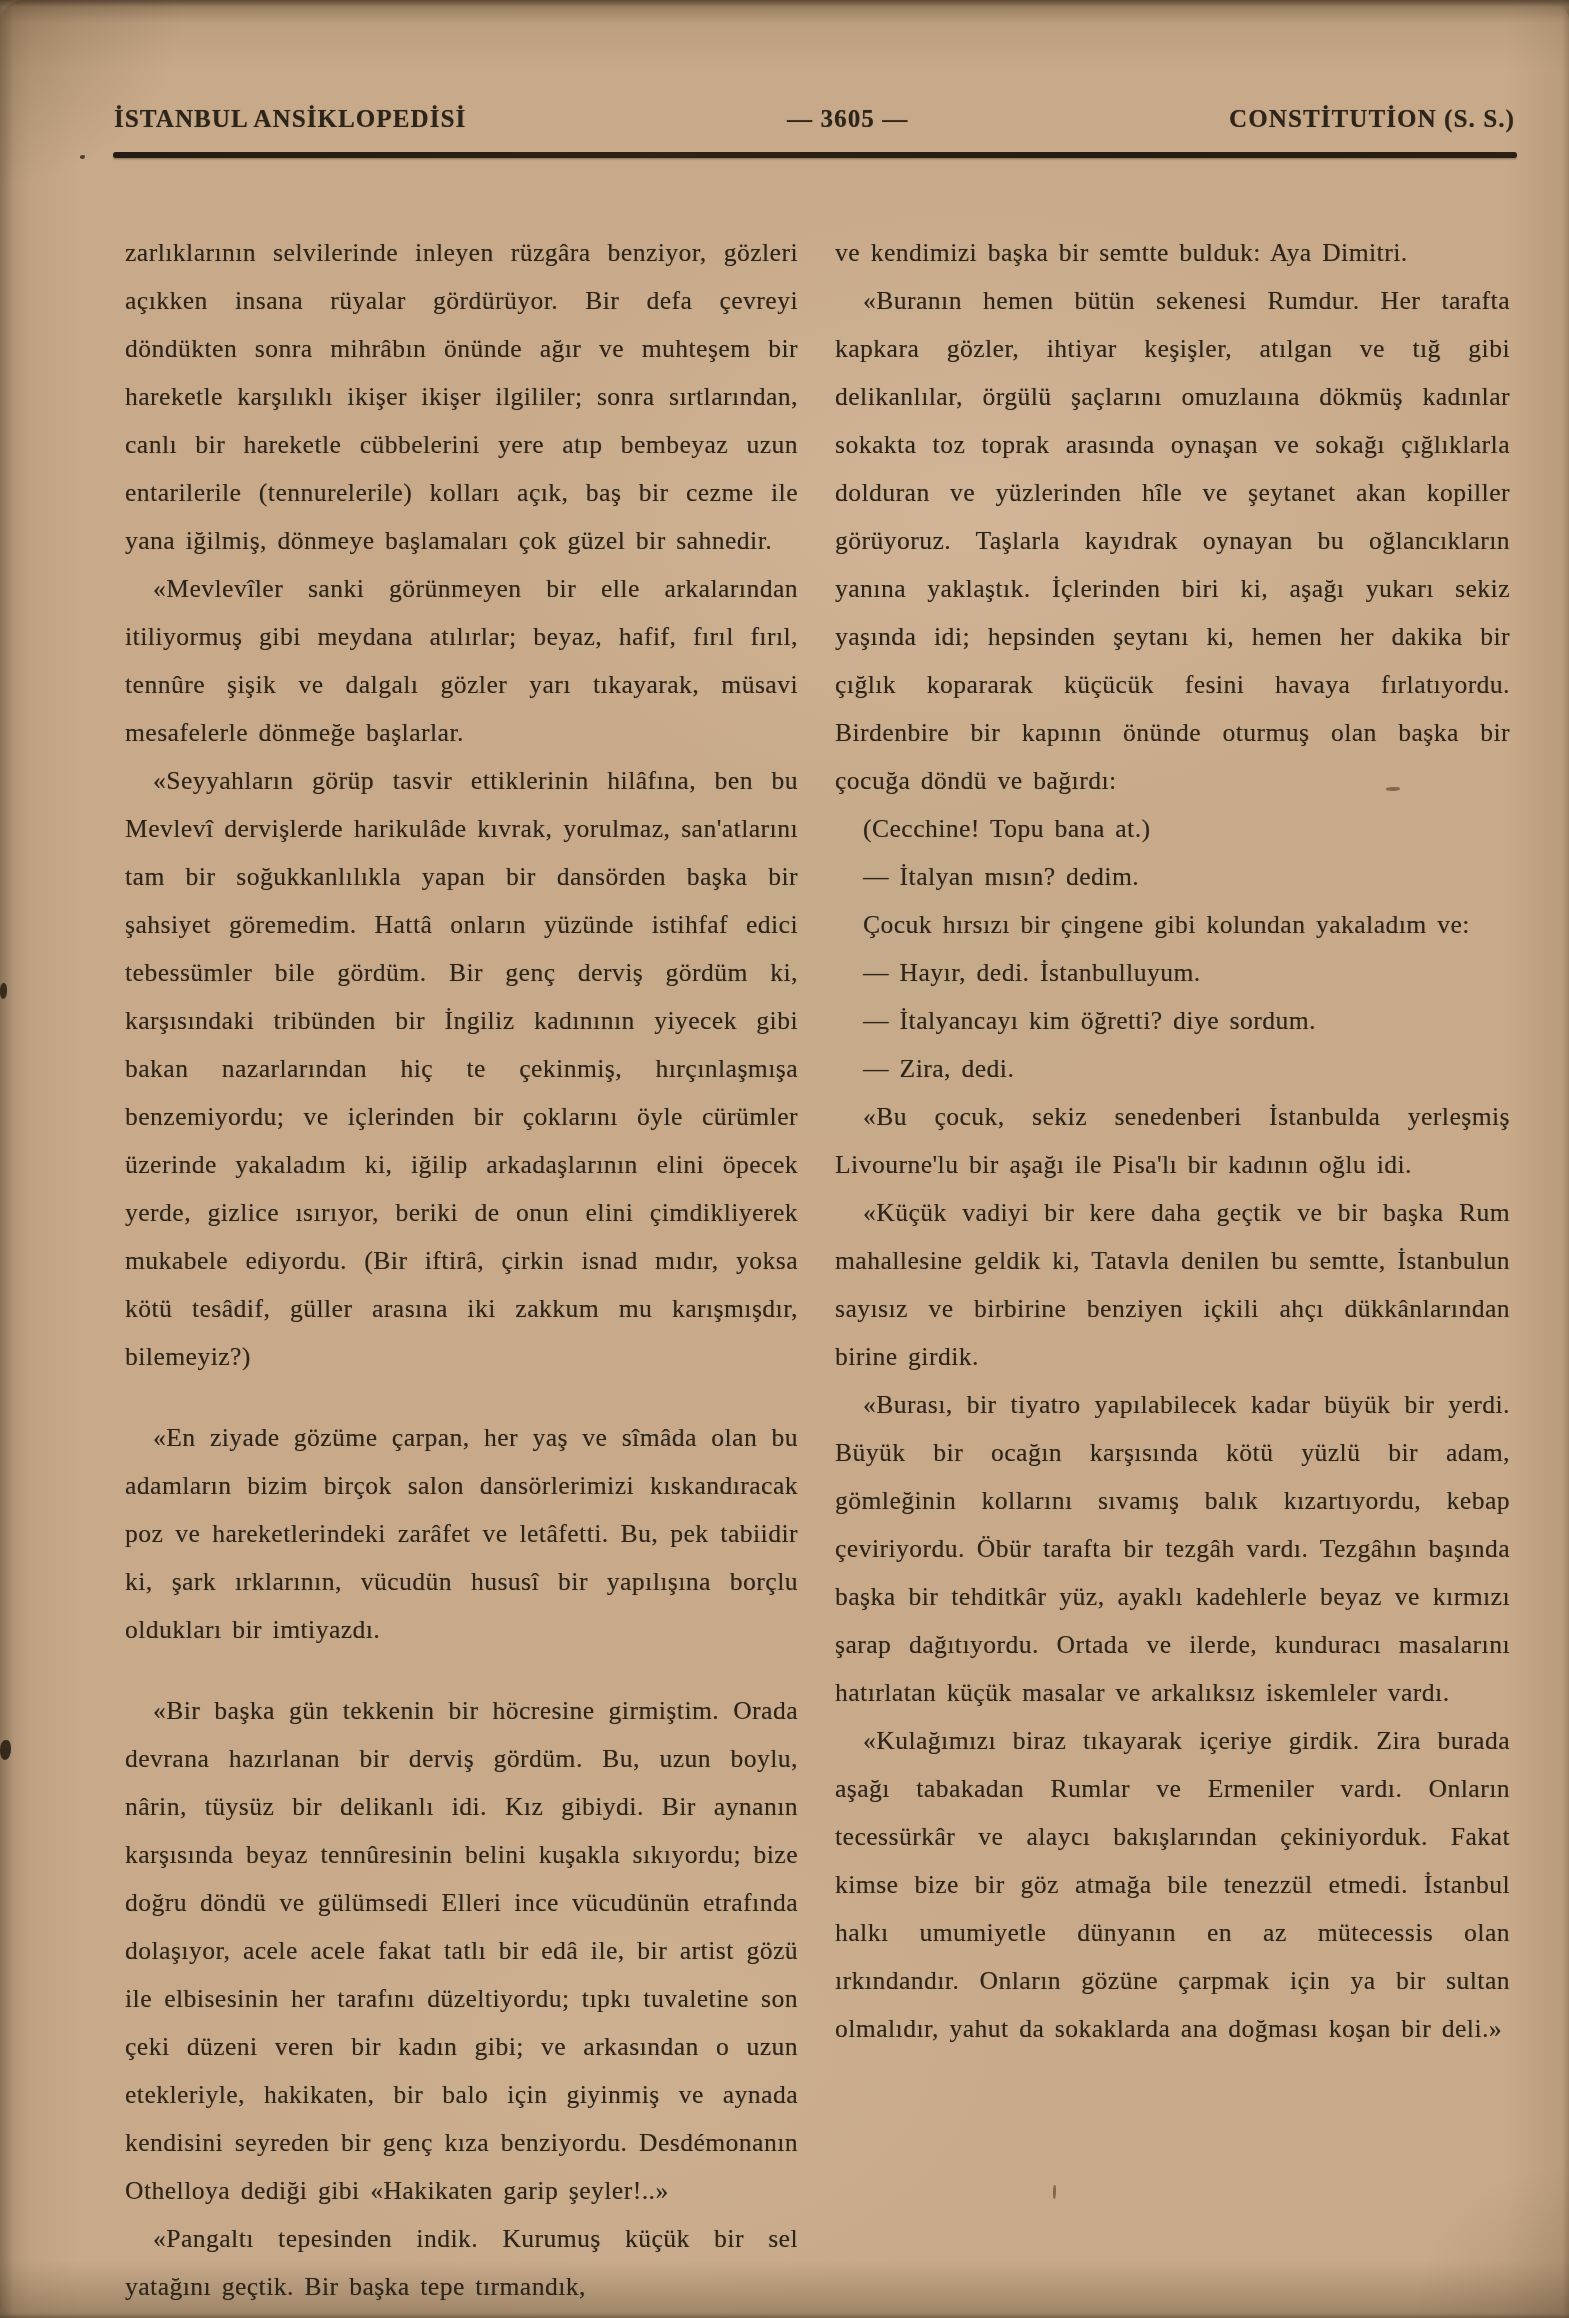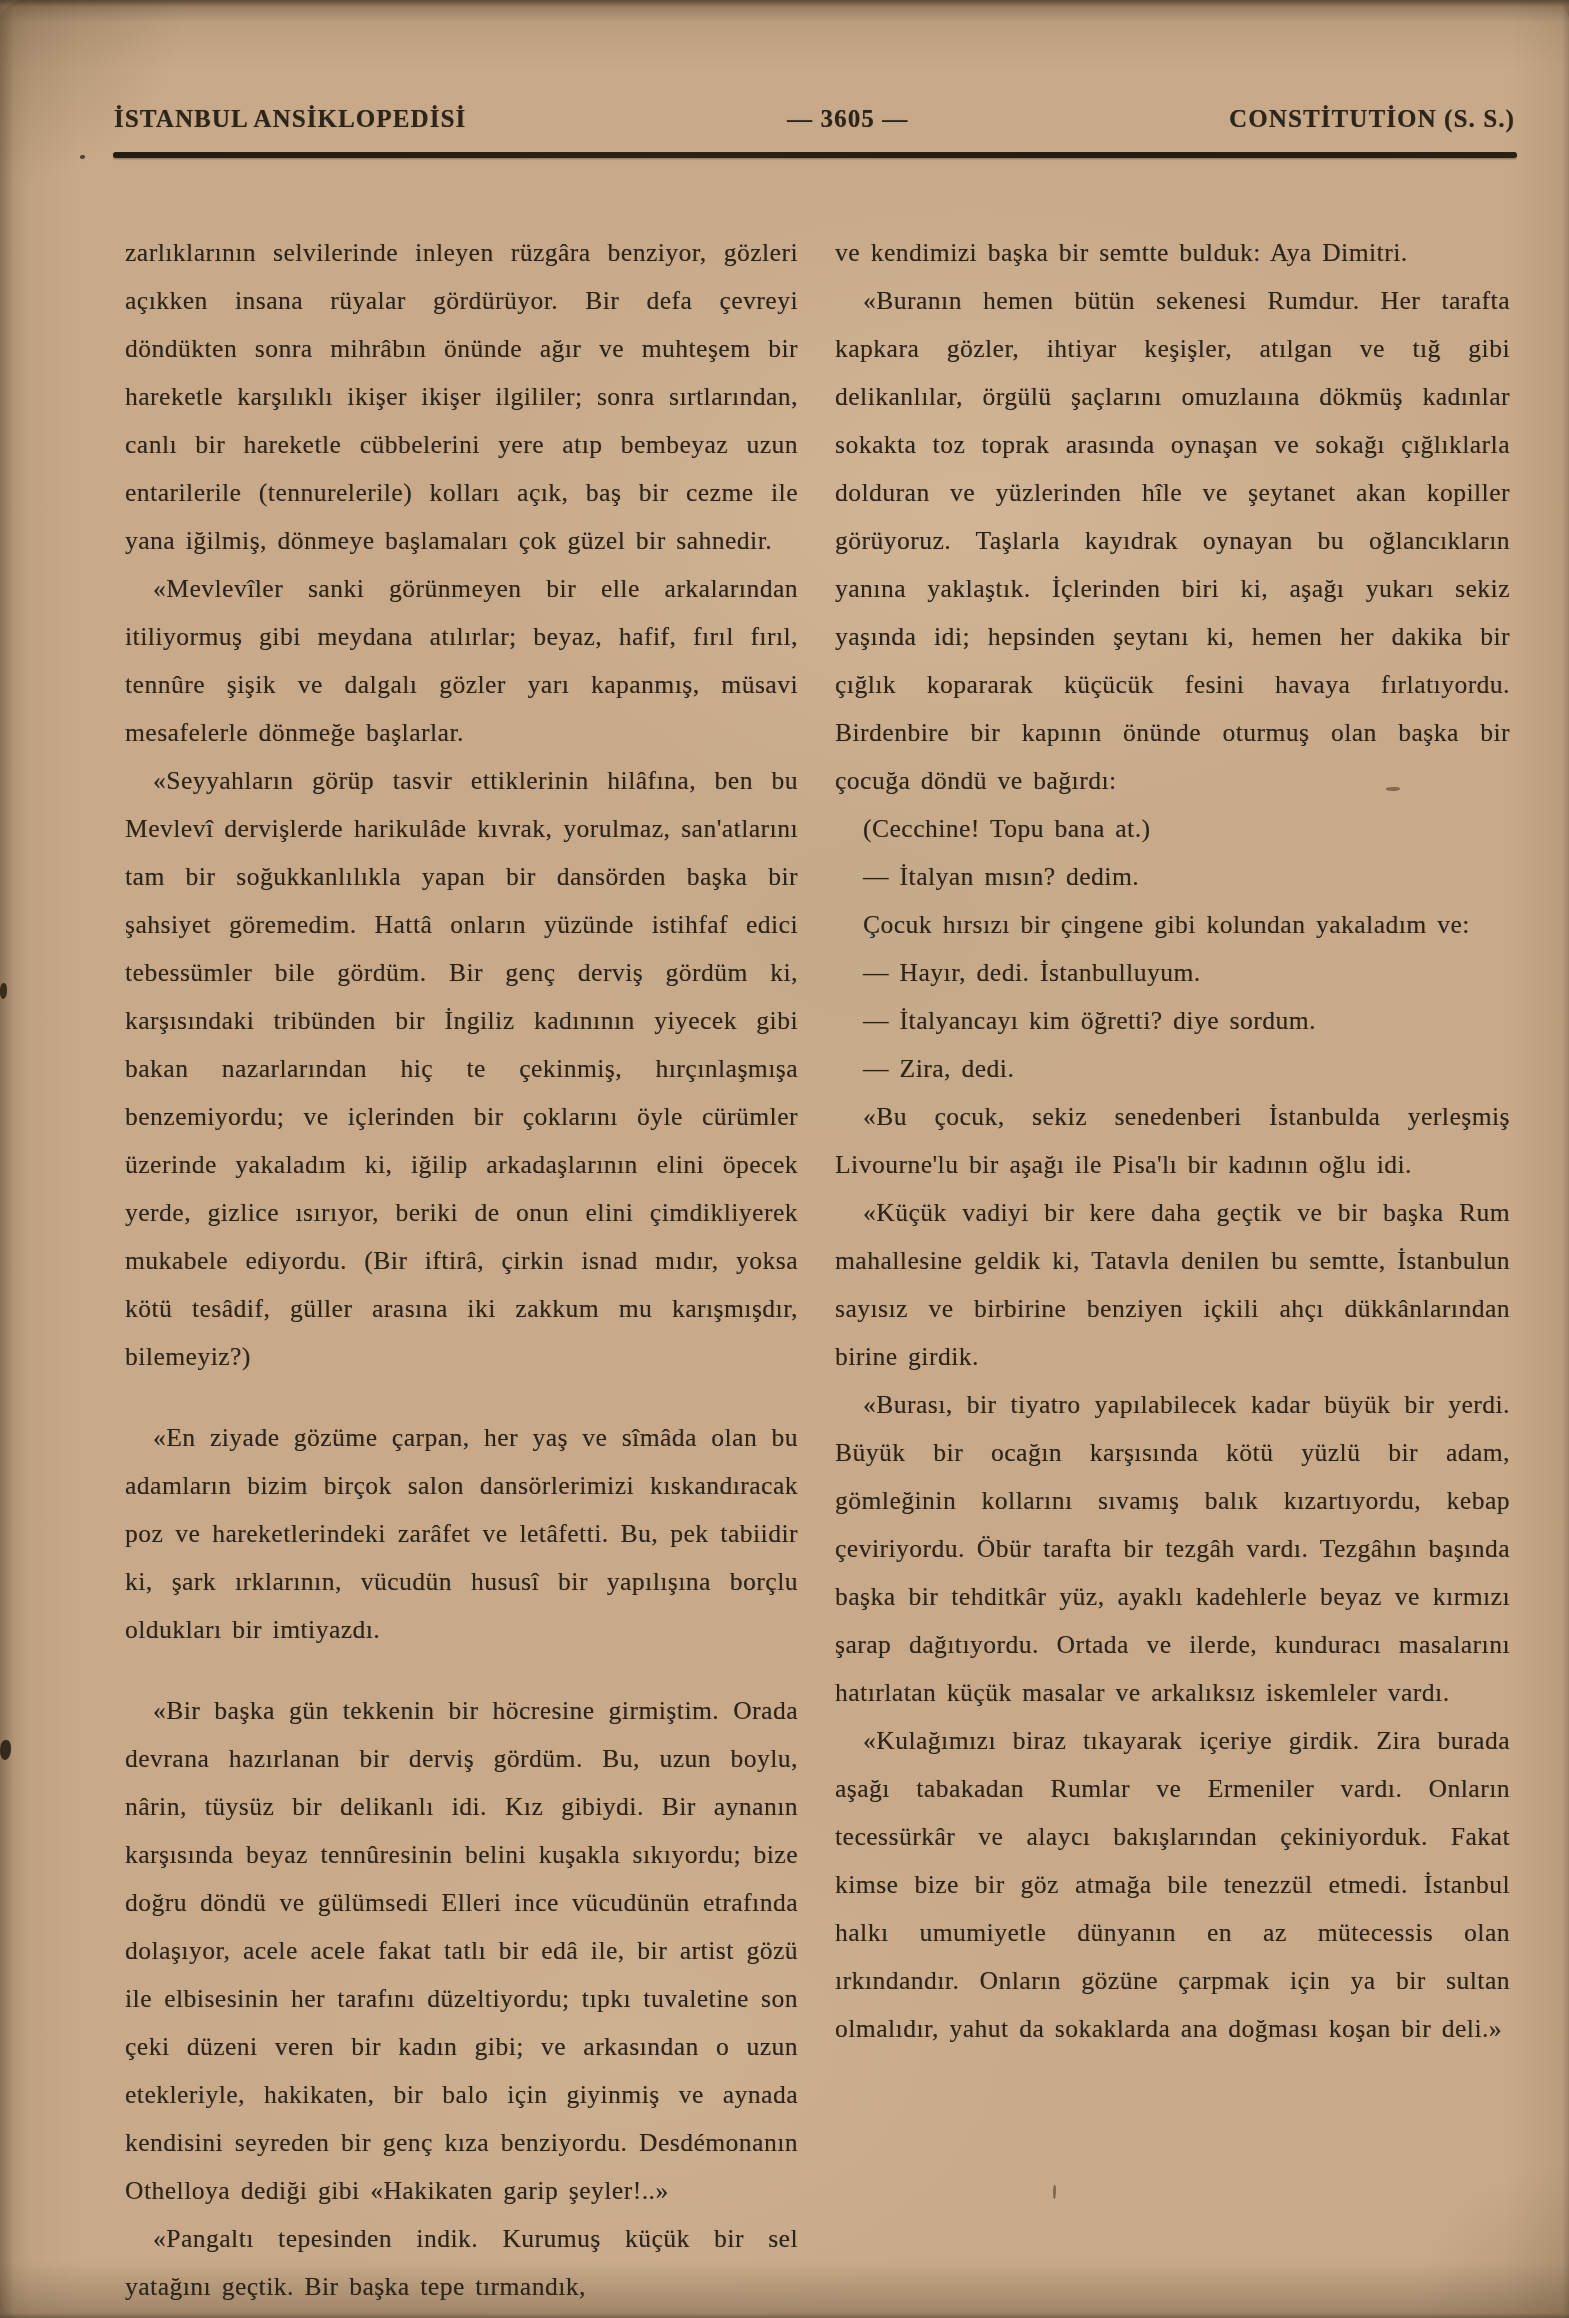--- a/index.html
+++ b/index.html
@@ -106,21 +106,21 @@
   <div class="page-header">
     <span>İSTANBUL ANSİKLOPEDİSİ</span>
     <span>— 3605 —</span>
     <span>CONSTİTUTİON (S. S.)</span>
   </div>
 
   <div class="header-rule"></div>
 
   <div class="col col-left">
     <p class="cont">zarlıklarının selvilerinde inleyen rüzgâra benziyor, gözleri açıkken insana rüyalar gördürüyor. Bir defa çevreyi döndükten sonra mihrâbın önünde ağır ve muhteşem bir hareketle karşılıklı ikişer ikişer ilgililer; sonra sırtlarından, canlı bir hareketle cübbelerini yere atıp bembeyaz uzun entarilerile (tennurelerile) kolları açık, baş bir cezme ile yana iğilmiş, dönmeye başlamaları çok güzel bir sahnedir.</p>
-    <p>«Mevlevîler sanki görünmeyen bir elle arkalarından itiliyormuş gibi meydana atılırlar; beyaz, hafif, fırıl fırıl, tennûre şişik ve dalgalı gözler yarı kapanmış, müsavi mesafelerle dönmeğe başlarlar.</p>
+    <p>«Mevlevîler sanki görünmeyen bir elle arkalarından itiliyormuş gibi meydana atılırlar; beyaz, hafif, fırıl fırıl, tennûre şişik ve dalgalı gözler yarı tıkayarak, müsavi mesafelerle dönmeğe başlarlar.</p>
     <p>«Seyyahların görüp tasvir ettiklerinin hilâfına, ben bu Mevlevî dervişlerde harikulâde kıvrak, yorulmaz, san'atlarını tam bir soğukkanlılıkla yapan bir dansörden başka bir şahsiyet göremedim. Hattâ onların yüzünde istihfaf edici tebessümler bile gördüm. Bir genç derviş gördüm ki, karşısındaki tribünden bir İngiliz kadınının yiyecek gibi bakan nazarlarından hiç te çekinmiş, hırçınlaşmışa benzemiyordu; ve içlerinden bir çoklarını öyle cürümler üzerinde yakaladım ki, iğilip arkadaşlarının elini öpecek yerde, gizlice ısırıyor, beriki de onun elini çimdikliyerek mukabele ediyordu. (Bir iftirâ, çirkin isnad mıdır, yoksa kötü tesâdif, güller arasına iki zakkum mu karışmışdır, bilemeyiz?)</p>
     <p class="p-gap">«En ziyade gözüme çarpan, her yaş ve sîmâda olan bu adamların bizim birçok salon dansörlerimizi kıskandıracak poz ve hareketlerindeki zarâfet ve letâfetti. Bu, pek tabiidir ki, şark ırklarının, vücudün hususî bir yapılışına borçlu oldukları bir imtiyazdı.</p>
     <p class="p-gap">«Bir başka gün tekkenin bir höcresine girmiştim. Orada devrana hazırlanan bir derviş gördüm. Bu, uzun boylu, nârin, tüysüz bir delikanlı idi. Kız gibiydi. Bir aynanın karşısında beyaz tennûresinin belini kuşakla sıkıyordu; bize doğru döndü ve gülümsedi Elleri ince vücudünün etrafında dolaşıyor, acele acele fakat tatlı bir edâ ile, bir artist gözü ile elbisesinin her tarafını düzeltiyordu; tıpkı tuvaletine son çeki düzeni veren bir kadın gibi; ve arkasından o uzun etekleriyle, hakikaten, bir balo için giyinmiş ve aynada kendisini seyreden bir genç kıza benziyordu. Desdémonanın Othelloya dediği gibi «Hakikaten garip şeyler!..»</p>
     <p>«Pangaltı tepesinden indik. Kurumuş küçük bir sel yatağını geçtik. Bir başka tepe tırmandık,</p>
   </div>
 
   <div class="col col-right">
     <p class="cont">ve kendimizi başka bir semtte bulduk: Aya Dimitri.</p>
     <p>«Buranın hemen bütün sekenesi Rumdur. Her tarafta kapkara gözler, ihtiyar keşişler, atılgan ve tığ gibi delikanlılar, örgülü şaçlarını omuzlaıına dökmüş kadınlar sokakta toz toprak arasında oynaşan ve sokağı çığlıklarla dolduran ve yüzlerinden hîle ve şeytanet akan kopiller görüyoruz. Taşlarla kayıdrak oynayan bu oğlancıkların yanına yaklaştık. İçlerinden biri ki, aşağı yukarı sekiz yaşında idi; hepsinden şeytanı ki, hemen her dakika bir çığlık kopararak küçücük fesini havaya fırlatıyordu. Birdenbire bir kapının önünde oturmuş olan başka bir çocuğa döndü ve bağırdı:</p>
     <p>(Cecchine! Topu bana at.)</p>

